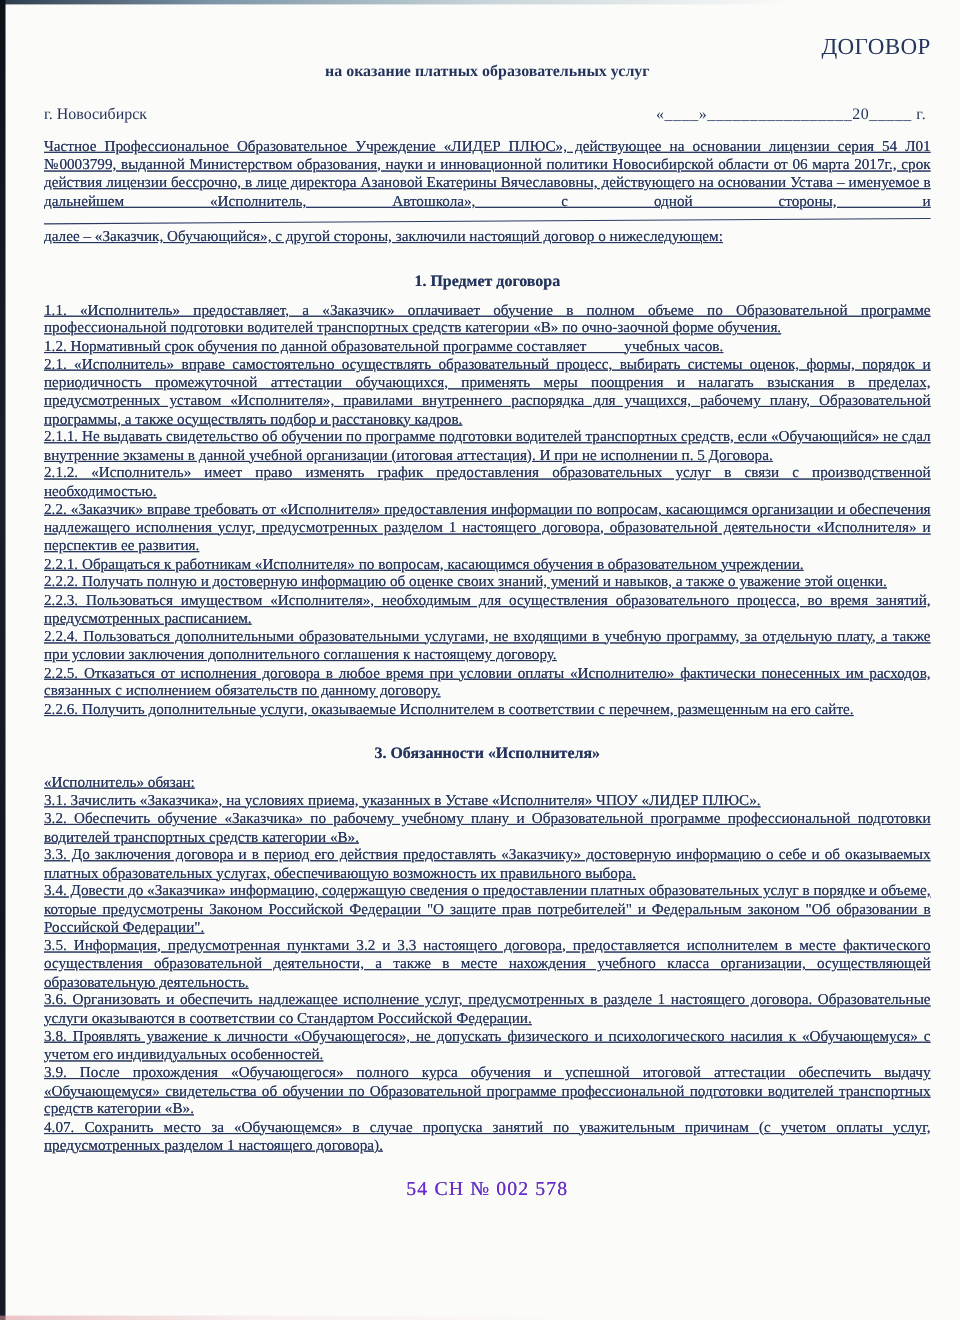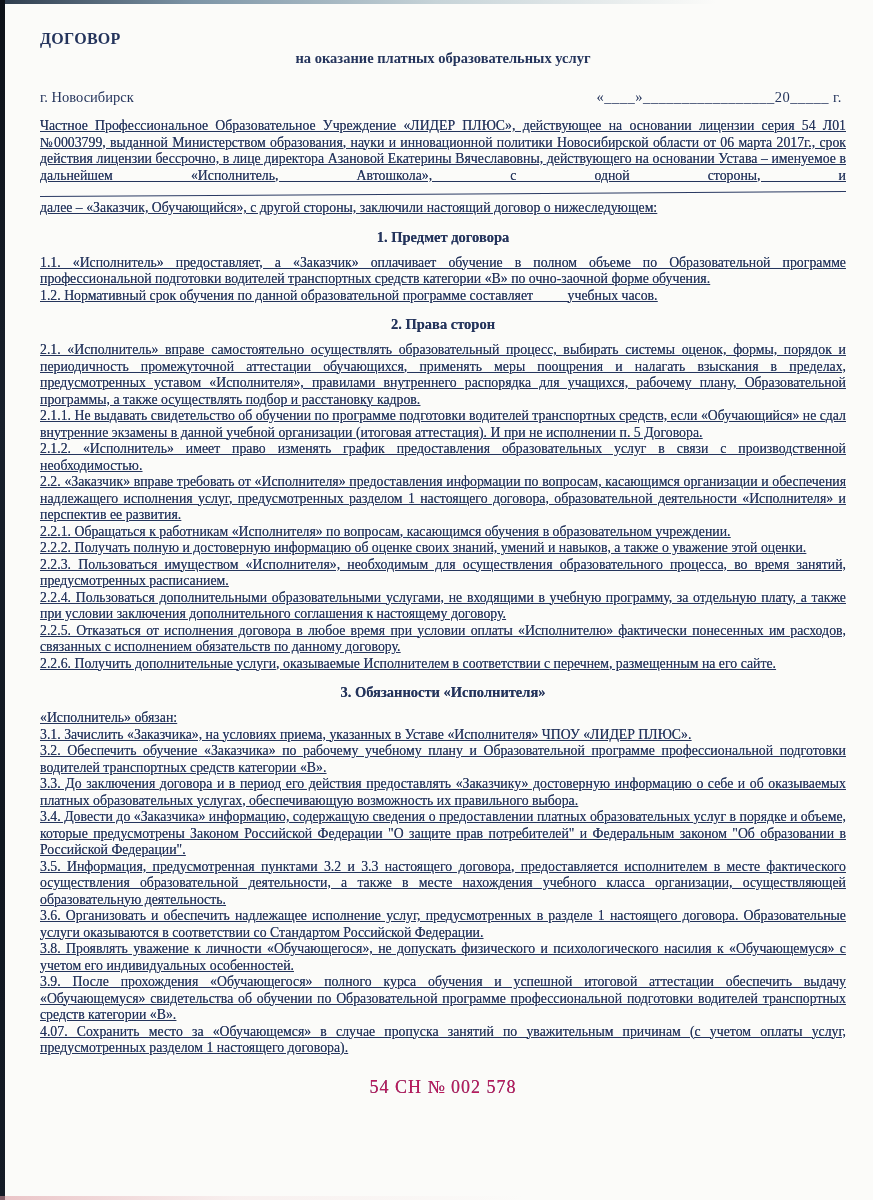--- a/index.html
+++ b/index.html
@@ -11,34 +11,34 @@
     font-family:"Liberation Serif","DejaVu Serif",serif;
     color:#24345c;
   }
   .edge-left{position:absolute;left:0;top:0;width:5px;height:100%;
     background:linear-gradient(180deg,#0d1118,#18202c 35%,#101720 70%,#141b26);}
   .edge-top{position:absolute;left:0;top:0;width:100%;height:4px;
     background:linear-gradient(90deg,#2e3c4d 0%,#7c94a6 22%,#c6d3d8 50%,rgba(250,250,248,0) 82%);}
   .edge-bottom{position:absolute;left:0;bottom:0;width:60%;height:4px;
     background:linear-gradient(90deg,rgba(221,150,158,.55),rgba(238,205,209,.25) 45%,rgba(250,250,250,0));}
   .content{position:absolute;left:40px;top:30px;width:806px;}
-  .doc-title{margin:0;text-align:left;font-size:16px;font-weight:bold;letter-spacing:.3px;}
+  .doc-title{margin:0;text-align:right;font-size:21px;font-weight:normal;letter-spacing:.3px;}
   .doc-subtitle{margin:2px 0 0;text-align:center;font-size:14.5px;font-weight:bold;}
   .city-date{display:flex;justify-content:space-between;
     margin-top:22px;font-size:14.5px;}
   .date-blank{letter-spacing:.5px;padding-right:4px;}
   p{margin:0;font-size:13.8px;line-height:16.5px;text-align:justify;
     text-shadow:0 0 .3px rgba(36,52,92,.75);text-decoration:underline;}
   .intro{margin-top:12px;text-align-last:justify;}
   .fill-line{border-top:1.6px solid #2a3a63;margin-top:12px;transform:rotate(-.35deg);transform-origin:left center;}
   .party-note{margin-top:3px;}
-  .section-heading{margin:12px 0 9px;text-align:center;font-size:14.5px;font-weight:bold;
+  .section-heading{margin:24px 0 9px;text-align:center;font-size:14.5px;font-weight:bold;
     text-shadow:0 0 .3px rgba(36,52,92,.75);}
   .form-number{margin-top:20px;text-align:center;font-size:18px;letter-spacing:1px;
-    color:#be185d;text-shadow:0 0 .3px rgba(30,43,77,.75);}
+    color:#6d28d9;text-shadow:0 0 .3px rgba(30,43,77,.75);}
 </style>
 </head>
 <body>
 
 <div class="page">
   <div class="edge-top"></div>
   <div class="edge-left"></div>
   <div class="edge-bottom"></div>
 
   <div class="content">
@@ -51,21 +51,20 @@
     </div>
 
     <p class="intro">Частное Профессиональное Образовательное Учреждение «ЛИДЕР ПЛЮС», действующее на основании лицензии серия 54 Л01 №0003799, выданной Министерством образования, науки и инновационной политики Новосибирской области от 06 марта 2017г., срок действия лицензии бессрочно, в лице директора Азановой Екатерины Вячеславовны, действующего на основании Устава – именуемое в дальнейшем «Исполнитель, Автошкола», с одной стороны, и</p>
     <div class="fill-line"></div>
     <p class="party-note">далее – «Заказчик, Обучающийся», с другой стороны, заключили настоящий договор о нижеследующем:</p>
 
     <h3 class="section-heading">1. Предмет договора</h3>
     <p>1.1. «Исполнитель» предоставляет, а «Заказчик» оплачивает обучение в полном объеме по Образовательной программе профессиональной подготовки водителей транспортных средств категории «В» по очно-заочной форме обучения.</p>
     <p>1.2. Нормативный срок обучения по данной образовательной программе составляет ____ учебных часов.</p>
 
-    <h3 class="section-heading">2. Права сторон</h3>
     <p>2.1. «Исполнитель» вправе самостоятельно осуществлять образовательный процесс, выбирать системы оценок, формы, порядок и периодичность промежуточной аттестации обучающихся, применять меры поощрения и налагать взыскания в пределах, предусмотренных уставом «Исполнителя», правилами внутреннего распорядка для учащихся, рабочему плану, Образовательной программы, а также осуществлять подбор и расстановку кадров.</p>
     <p>2.1.1. Не выдавать свидетельство об обучении по программе подготовки водителей транспортных средств, если «Обучающийся» не сдал внутренние экзамены в данной учебной организации (итоговая аттестация). И при не исполнении п. 5 Договора.</p>
     <p>2.1.2. «Исполнитель» имеет право изменять график предоставления образовательных услуг в связи с производственной необходимостью.</p>
     <p>2.2. «Заказчик» вправе требовать от «Исполнителя» предоставления информации по вопросам, касающимся организации и обеспечения надлежащего исполнения услуг, предусмотренных разделом 1 настоящего договора, образовательной деятельности «Исполнителя» и перспектив ее развития.</p>
     <p>2.2.1. Обращаться к работникам «Исполнителя» по вопросам, касающимся обучения в образовательном учреждении.</p>
     <p>2.2.2. Получать полную и достоверную информацию об оценке своих знаний, умений и навыков, а также о уважение этой оценки.</p>
     <p>2.2.3. Пользоваться имуществом «Исполнителя», необходимым для осуществления образовательного процесса, во время занятий, предусмотренных расписанием.</p>
     <p>2.2.4. Пользоваться дополнительными образовательными услугами, не входящими в учебную программу, за отдельную плату, а также при условии заключения дополнительного соглашения к настоящему договору.</p>
     <p>2.2.5. Отказаться от исполнения договора в любое время при условии оплаты «Исполнителю» фактически понесенных им расходов, связанных с исполнением обязательств по данному договору.</p>
     <p>2.2.6. Получить дополнительные услуги, оказываемые Исполнителем в соответствии с перечнем, размещенным на его сайте.</p>

